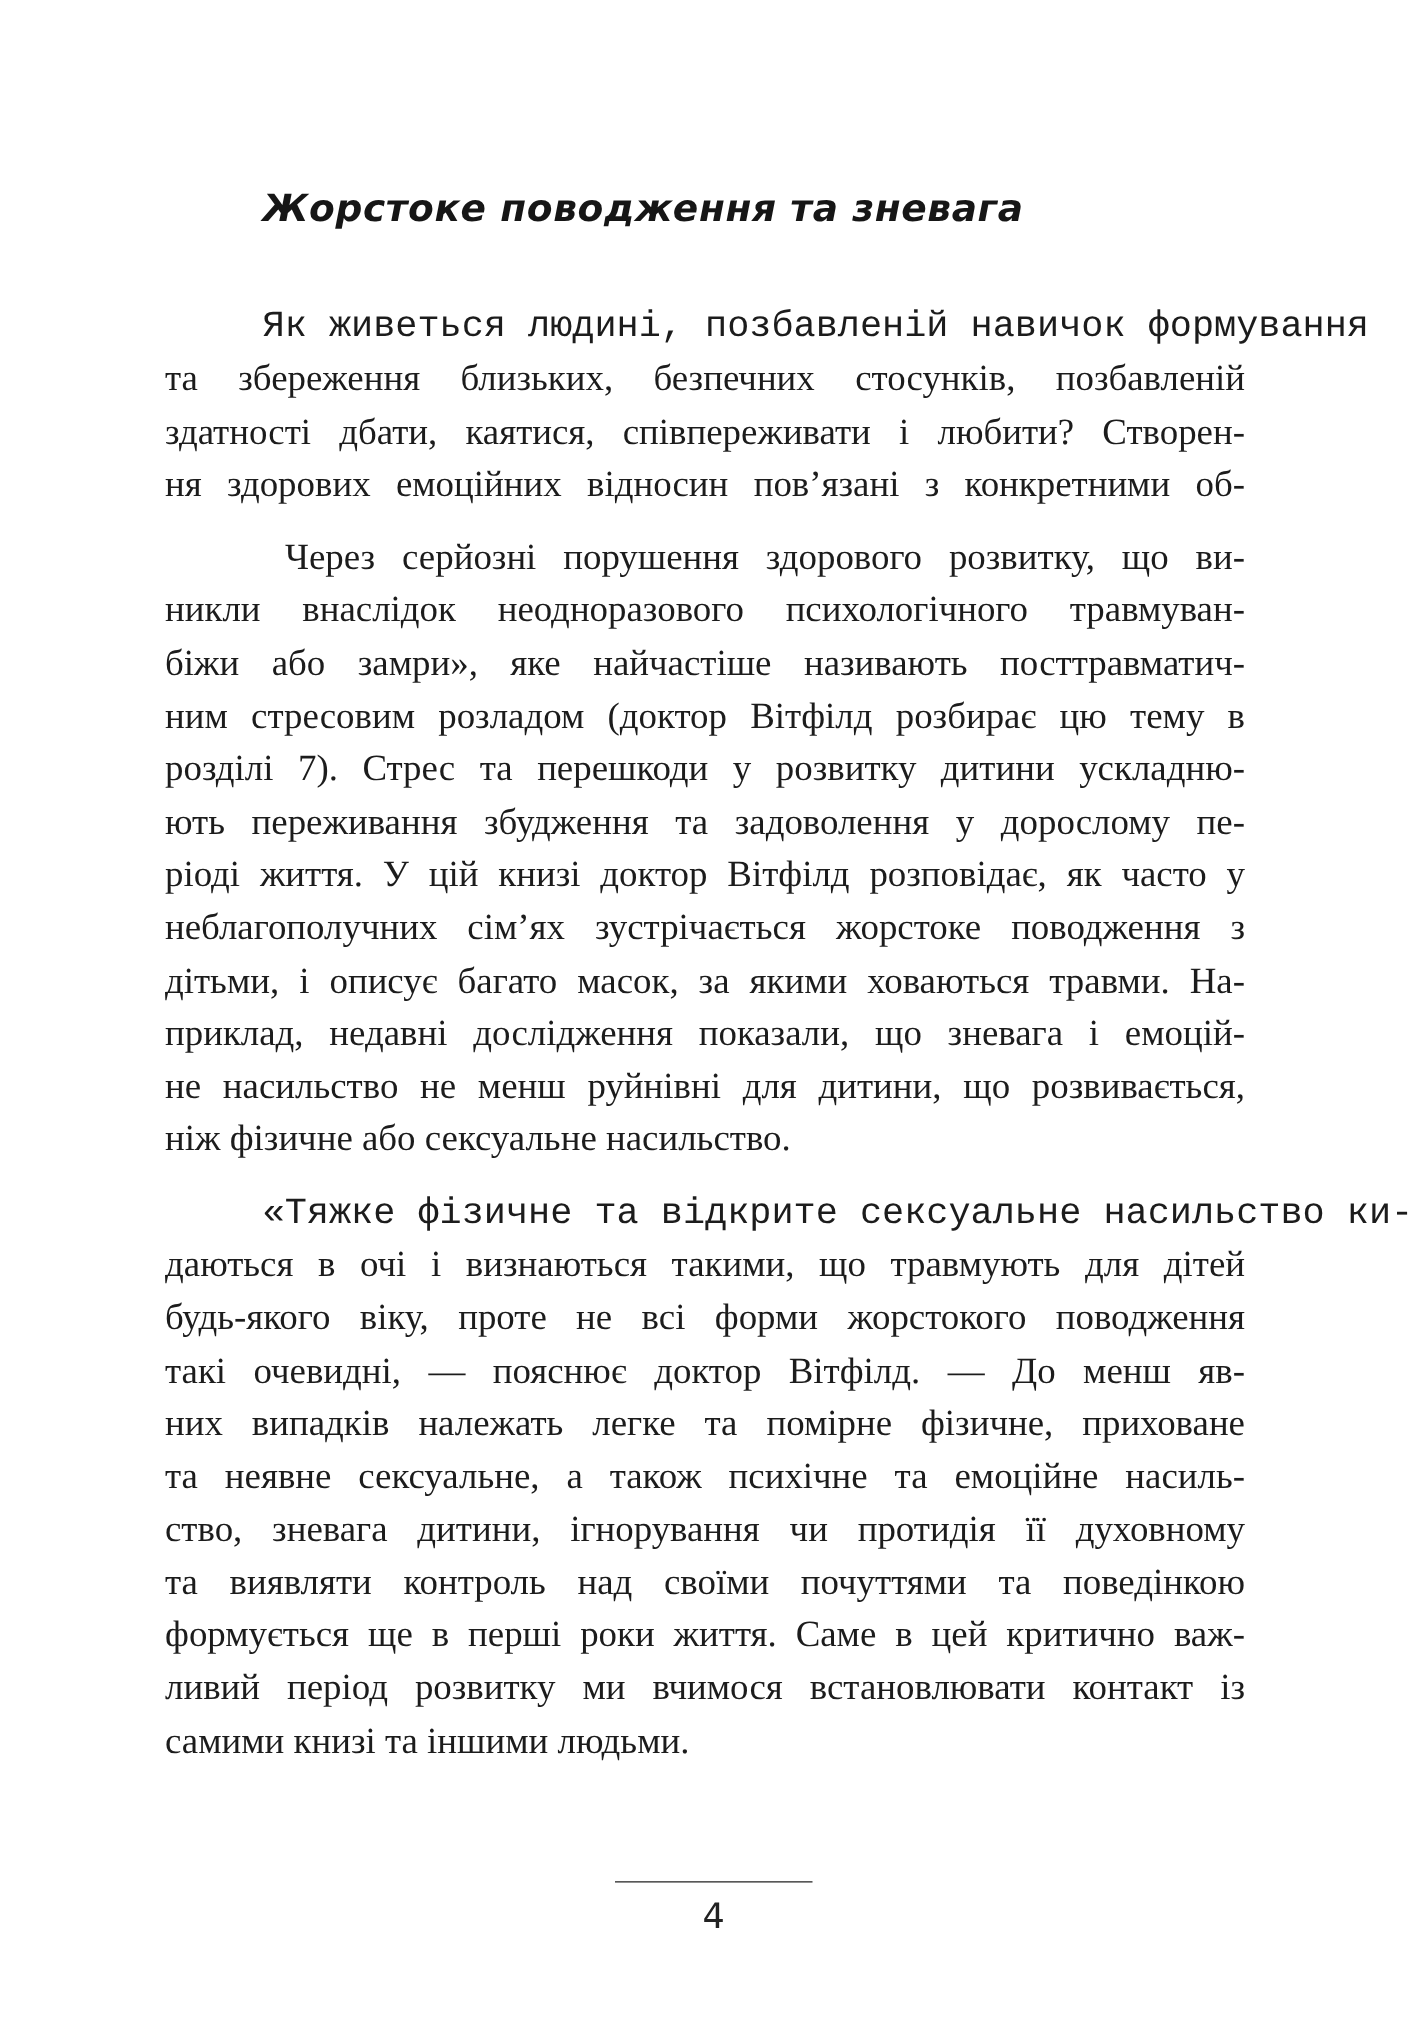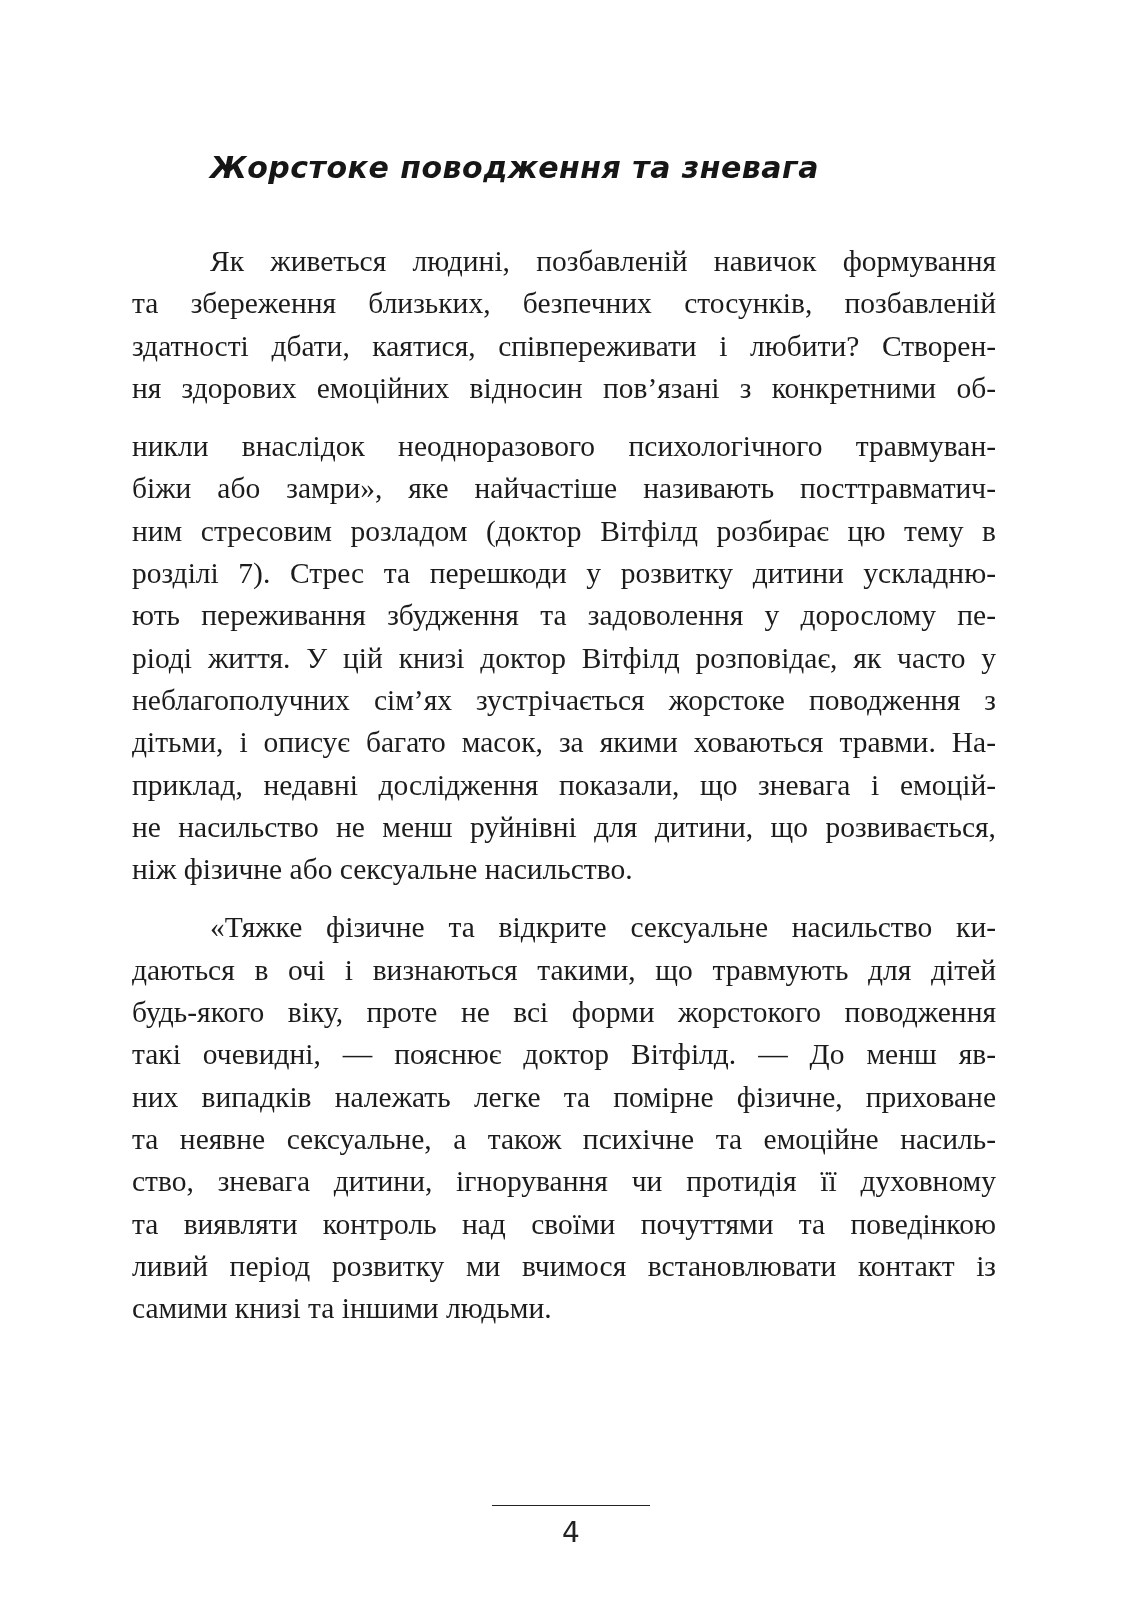--- a/index.html
+++ b/index.html
@@ -14,21 +14,21 @@
     }
     .body-text {
       position: absolute; left: 132px; top: 240px; width: 864px;
       font-family: "Liberation Serif", serif;
       font-size: 29.5px; line-height: 42.3px;
       color: #1c1c1c;
     }
     .para { margin: 0 0 16px 0; text-align: justify; }
     .line { display: block; text-align: justify; text-align-last: justify; white-space: nowrap; }
     .line.last { text-align-last: left; }
-    .indent { padding-left: 78px; }
+    .indent { padding-left: 78px; font-family: Liberation Mono, monospace; }
     .indent2 { padding-left: 96px; }
     .footer-rule {
       position: absolute; left: 492px; top: 1505px; width: 158px; height: 0;
       border-top: 1.5px solid #222;
     }
     .page-number {
       position: absolute; left: 0; width: 1142px; top: 1516px; text-align: center;
       font-family: "DejaVu Sans", sans-serif; font-size: 28px; color: #222;
     }
   </style>
@@ -40,20 +40,21 @@
 
   <div class="body-text">
     <p class="para">
       <span class="line indent">Як живеться людині, позбавленій навичок формування</span>
       <span class="line">та збереження близьких, безпечних стосунків, позбавленій</span>
       <span class="line">здатності дбати, каятися, співпереживати і любити? Створен-</span>
       <span class="line">ня здорових емоційних відносин пов’язані з конкретними об-</span>
     </p>
 
     <p class="para">
+      <span class="line indent2">Через серйозні порушення здорового розвитку, що ви-</span>
       <span class="line">никли внаслідок неодноразового психологічного травмуван-</span>
       <span class="line">біжи або замри», яке найчастіше називають посттравматич-</span>
       <span class="line">ним стресовим розладом (доктор Вітфілд розбирає цю тему в</span>
       <span class="line">розділі 7). Стрес та перешкоди у розвитку дитини ускладню-</span>
       <span class="line">ють переживання збудження та задоволення у дорослому пе-</span>
       <span class="line">ріоді життя. У цій книзі доктор Вітфілд розповідає, як часто у</span>
       <span class="line">неблагополучних сім’ях зустрічається жорстоке поводження з</span>
       <span class="line">дітьми, і описує багато масок, за якими ховаються травми. На-</span>
       <span class="line">приклад, недавні дослідження показали, що зневага і емоцій-</span>
       <span class="line">не насильство не менш руйнівні для дитини, що розвивається,</span>
@@ -62,20 +63,21 @@
 
     <p class="para">
       <span class="line indent">«Тяжке фізичне та відкрите сексуальне насильство ки-</span>
       <span class="line">даються в очі і визнаються такими, що травмують для дітей</span>
       <span class="line">будь-якого віку, проте не всі форми жорстокого поводження</span>
       <span class="line">такі очевидні, — пояснює доктор Вітфілд. — До менш яв-</span>
       <span class="line">них випадків належать легке та помірне фізичне, приховане</span>
       <span class="line">та неявне сексуальне, а також психічне та емоційне насиль-</span>
       <span class="line">ство, зневага дитини, ігнорування чи протидія її духовному</span>
       <span class="line">та виявляти контроль над своїми почуттями та поведінкою</span>
+      <span class="line">формується ще в перші роки життя. Саме в цей критично важ-</span>
       <span class="line">ливий період розвитку ми вчимося встановлювати контакт із</span>
       <span class="line last">самими книзі та іншими людьми.</span>
     </p>
   </div>
 
   <div class="footer-rule"></div>
   <div class="page-number">4</div>
 </div>
 
 </body></html>

